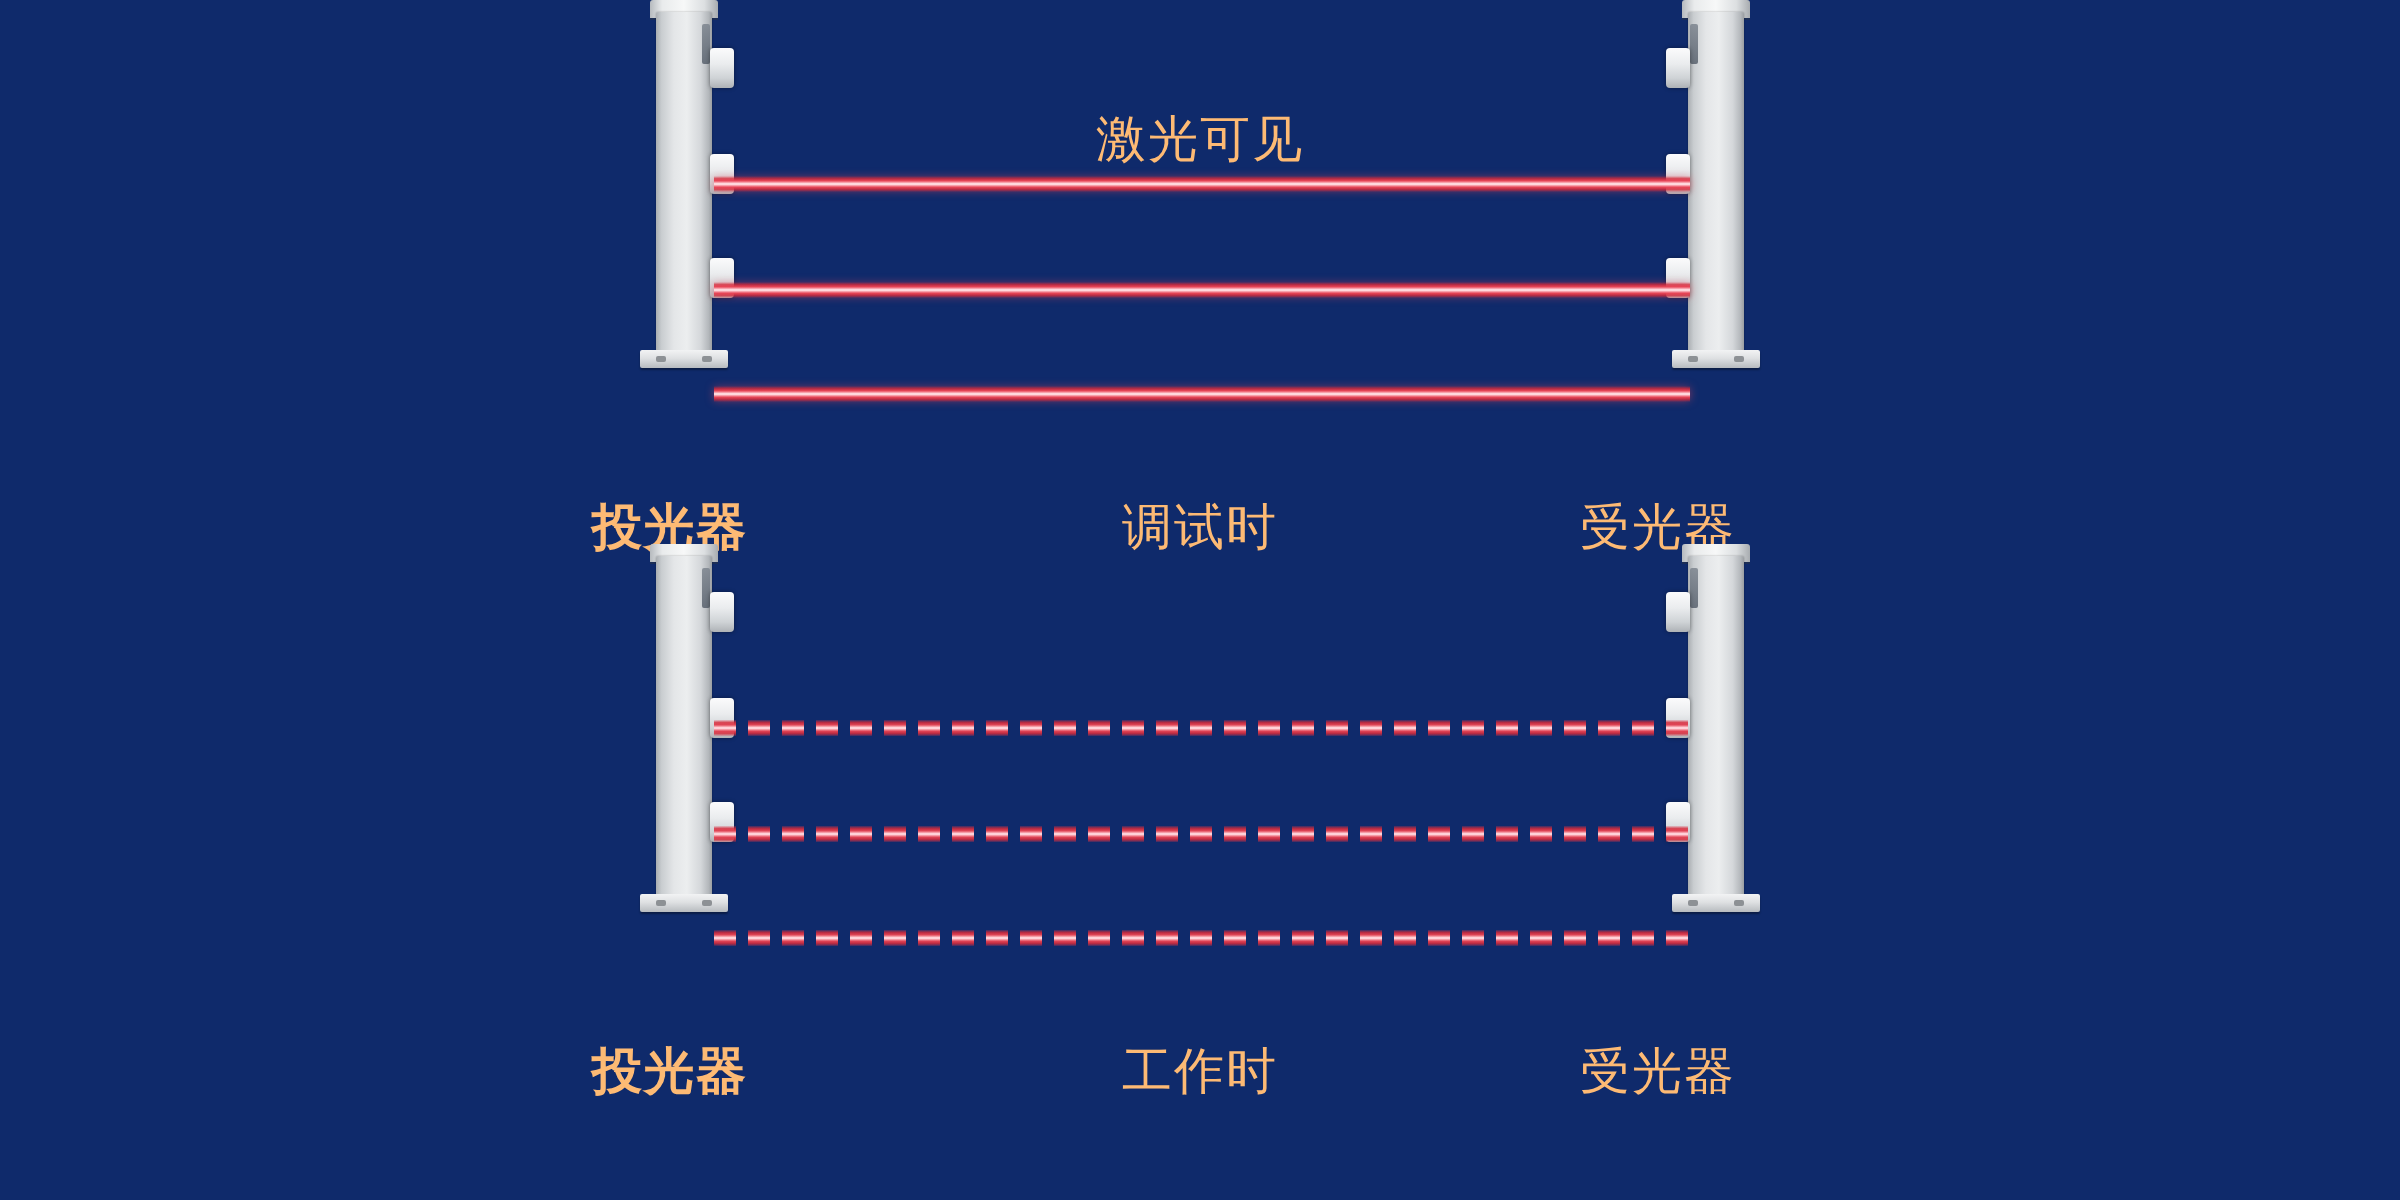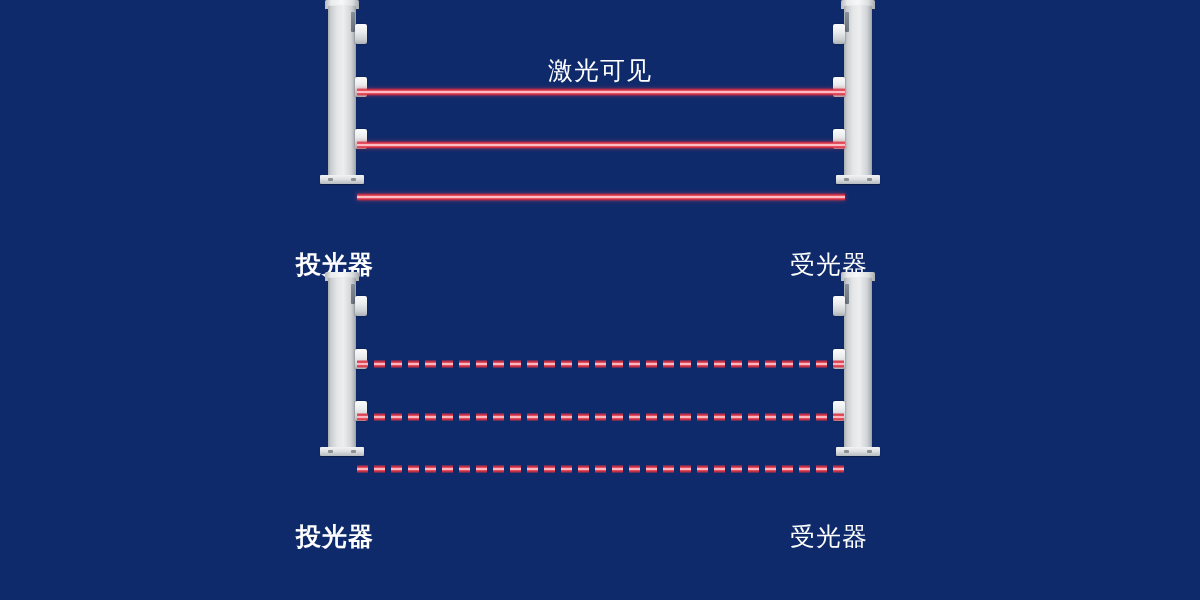--- a/index.html
+++ b/index.html
@@ -186,21 +186,21 @@
     -webkit-mask-image: repeating-linear-gradient(to right,
         #000 0px, #000 11px, transparent 11px, transparent 17px);
     mask-image: repeating-linear-gradient(to right,
         #000 0px, #000 11px, transparent 11px, transparent 17px);
     filter: drop-shadow(0 0 2px rgba(236,70,90,0.5));
   }
 
   
   .label {
     position: absolute;
-    color: #ffffff;
+    color: #fdba74;
     font-size: 25px;
     line-height: 1;
     letter-spacing: 1px;
     white-space: nowrap;
   }
   .label.center {
     left: 0;
     width: 1200px;
     text-align: center;
   }
@@ -242,20 +242,21 @@
       <div class="beam-solid"></div>
     </div>
     <div class="beam b2">
       <div class="beam-solid"></div>
     </div>
     <div class="beam b3">
       <div class="beam-solid"></div>
     </div>
 
     <div class="label caption-left">投光器</div>
+    <div class="label center caption-mid">调试时</div>
     <div class="label caption-right">受光器</div>
   </div>
 
   <div class="scene" id="scene-work">
 
 
     <div class="post emitter">
       <div class="post-cap"></div>
       <div class="post-body"></div>
       <div class="post-vent"></div>
@@ -279,16 +280,17 @@
       <div class="beam-dashed"></div>
     </div>
     <div class="beam b2">
       <div class="beam-dashed"></div>
     </div>
     <div class="beam b3">
       <div class="beam-dashed"></div>
     </div>
 
     <div class="label caption-left">投光器</div>
+    <div class="label center caption-mid">工作时</div>
     <div class="label caption-right">受光器</div>
   </div>
 
 </div>
 
 </body></html>

